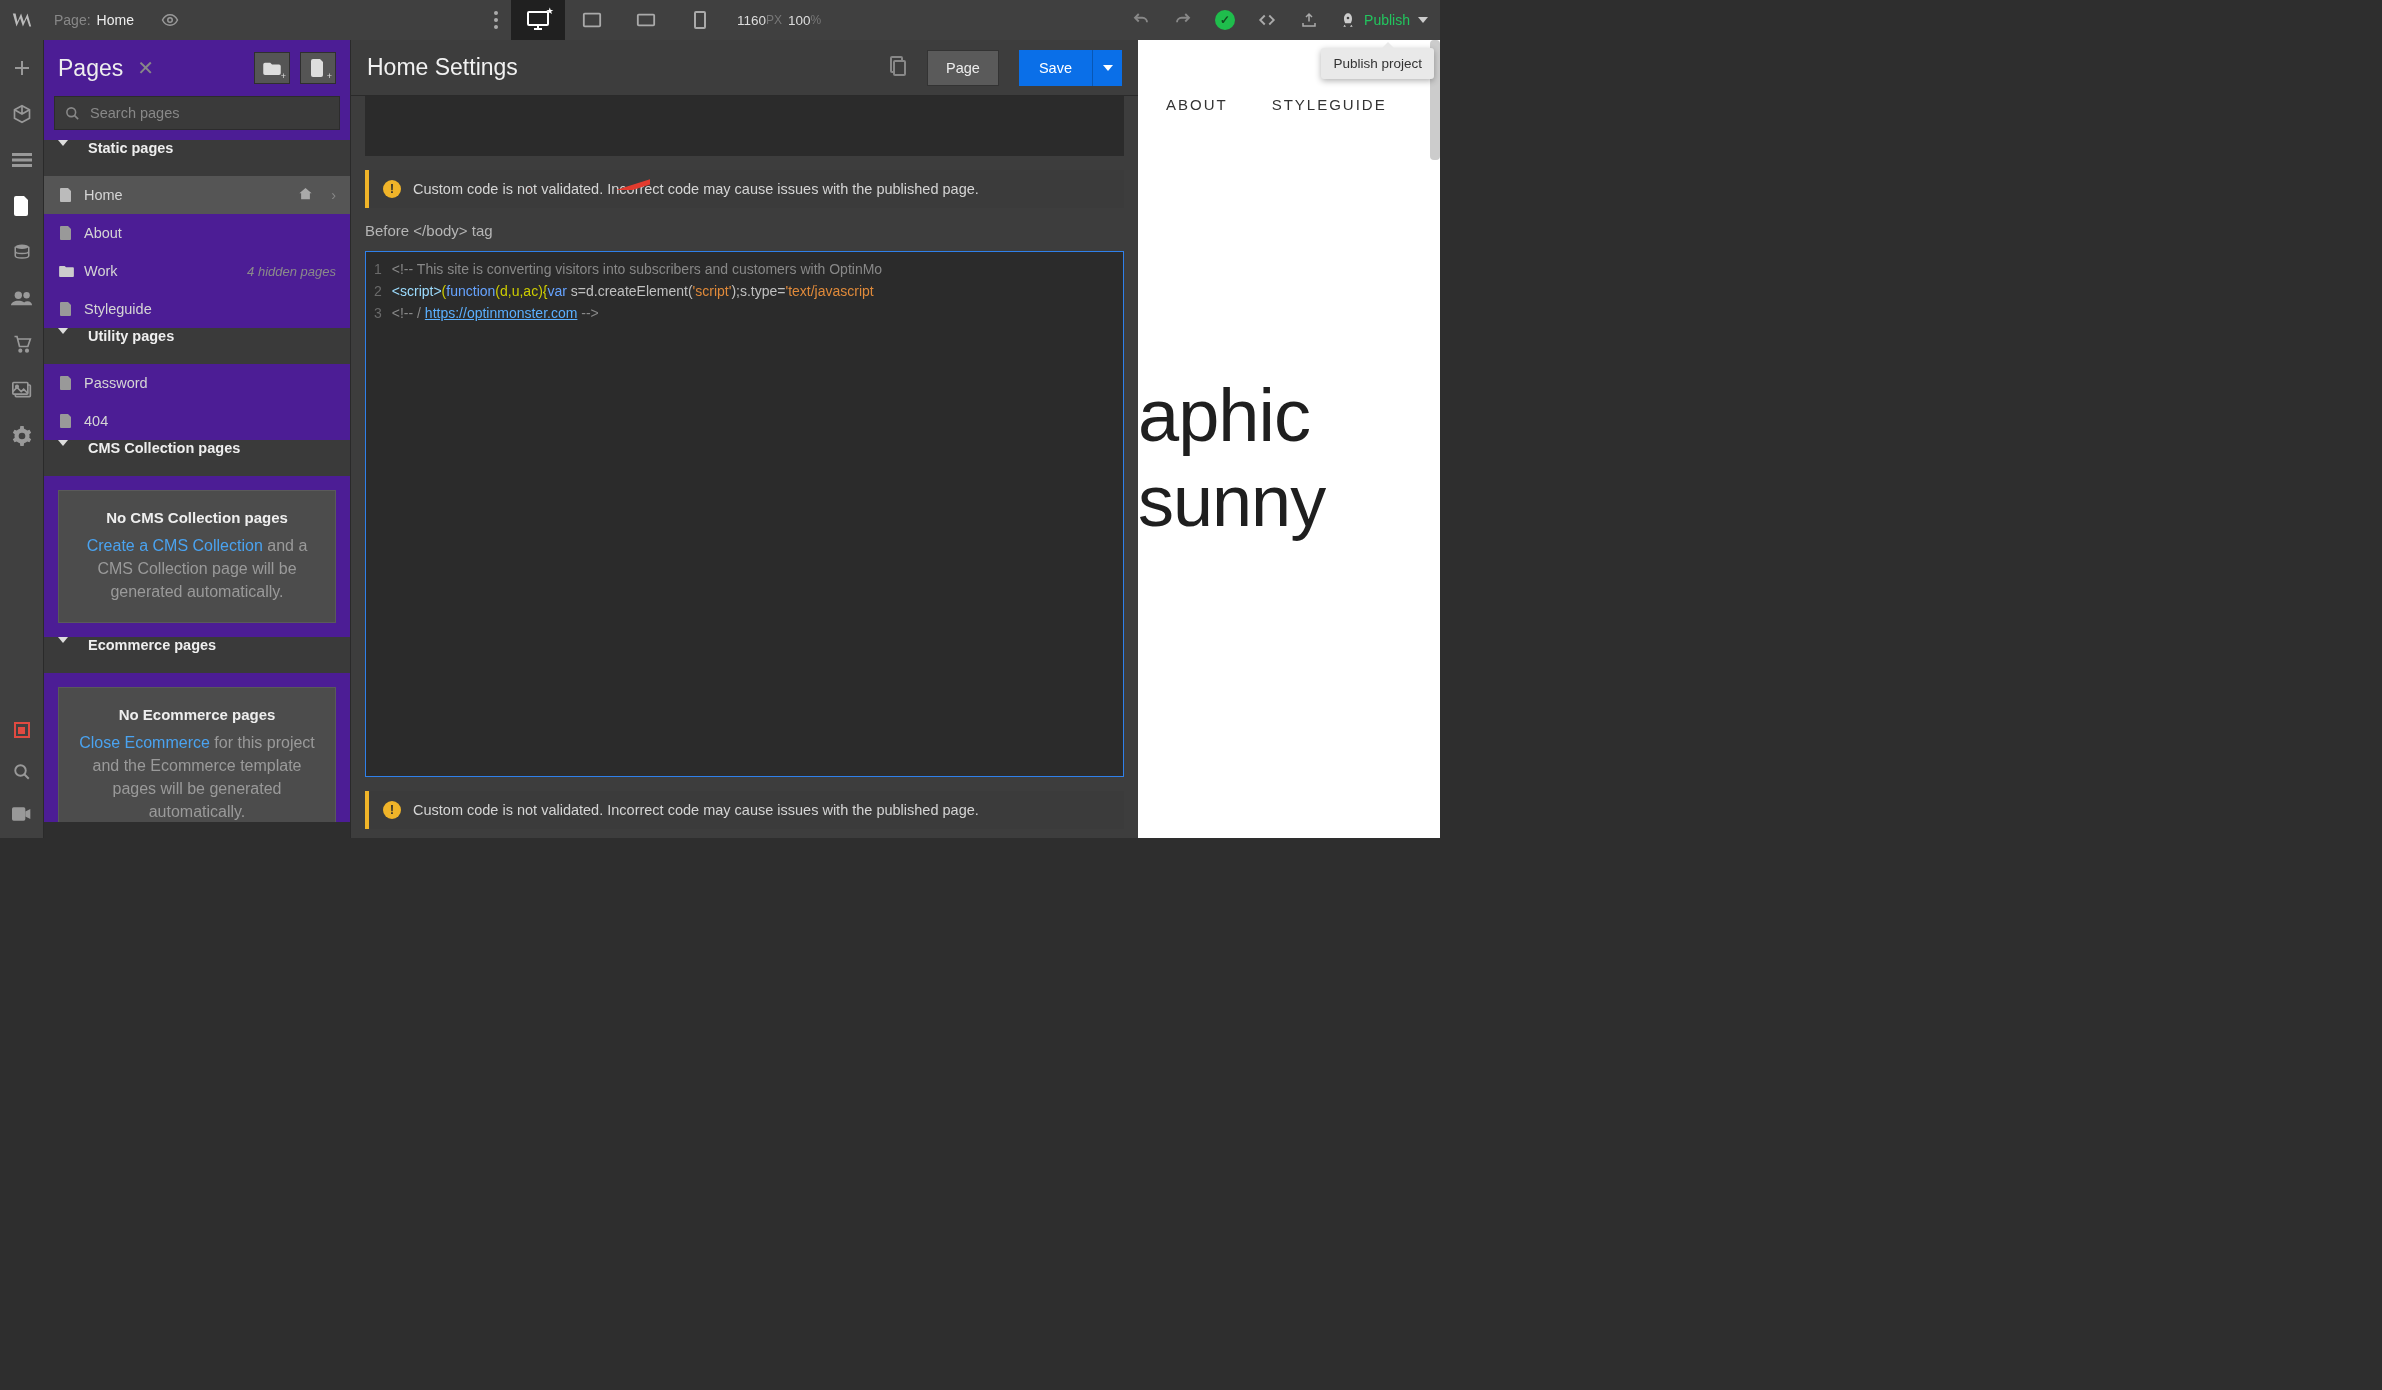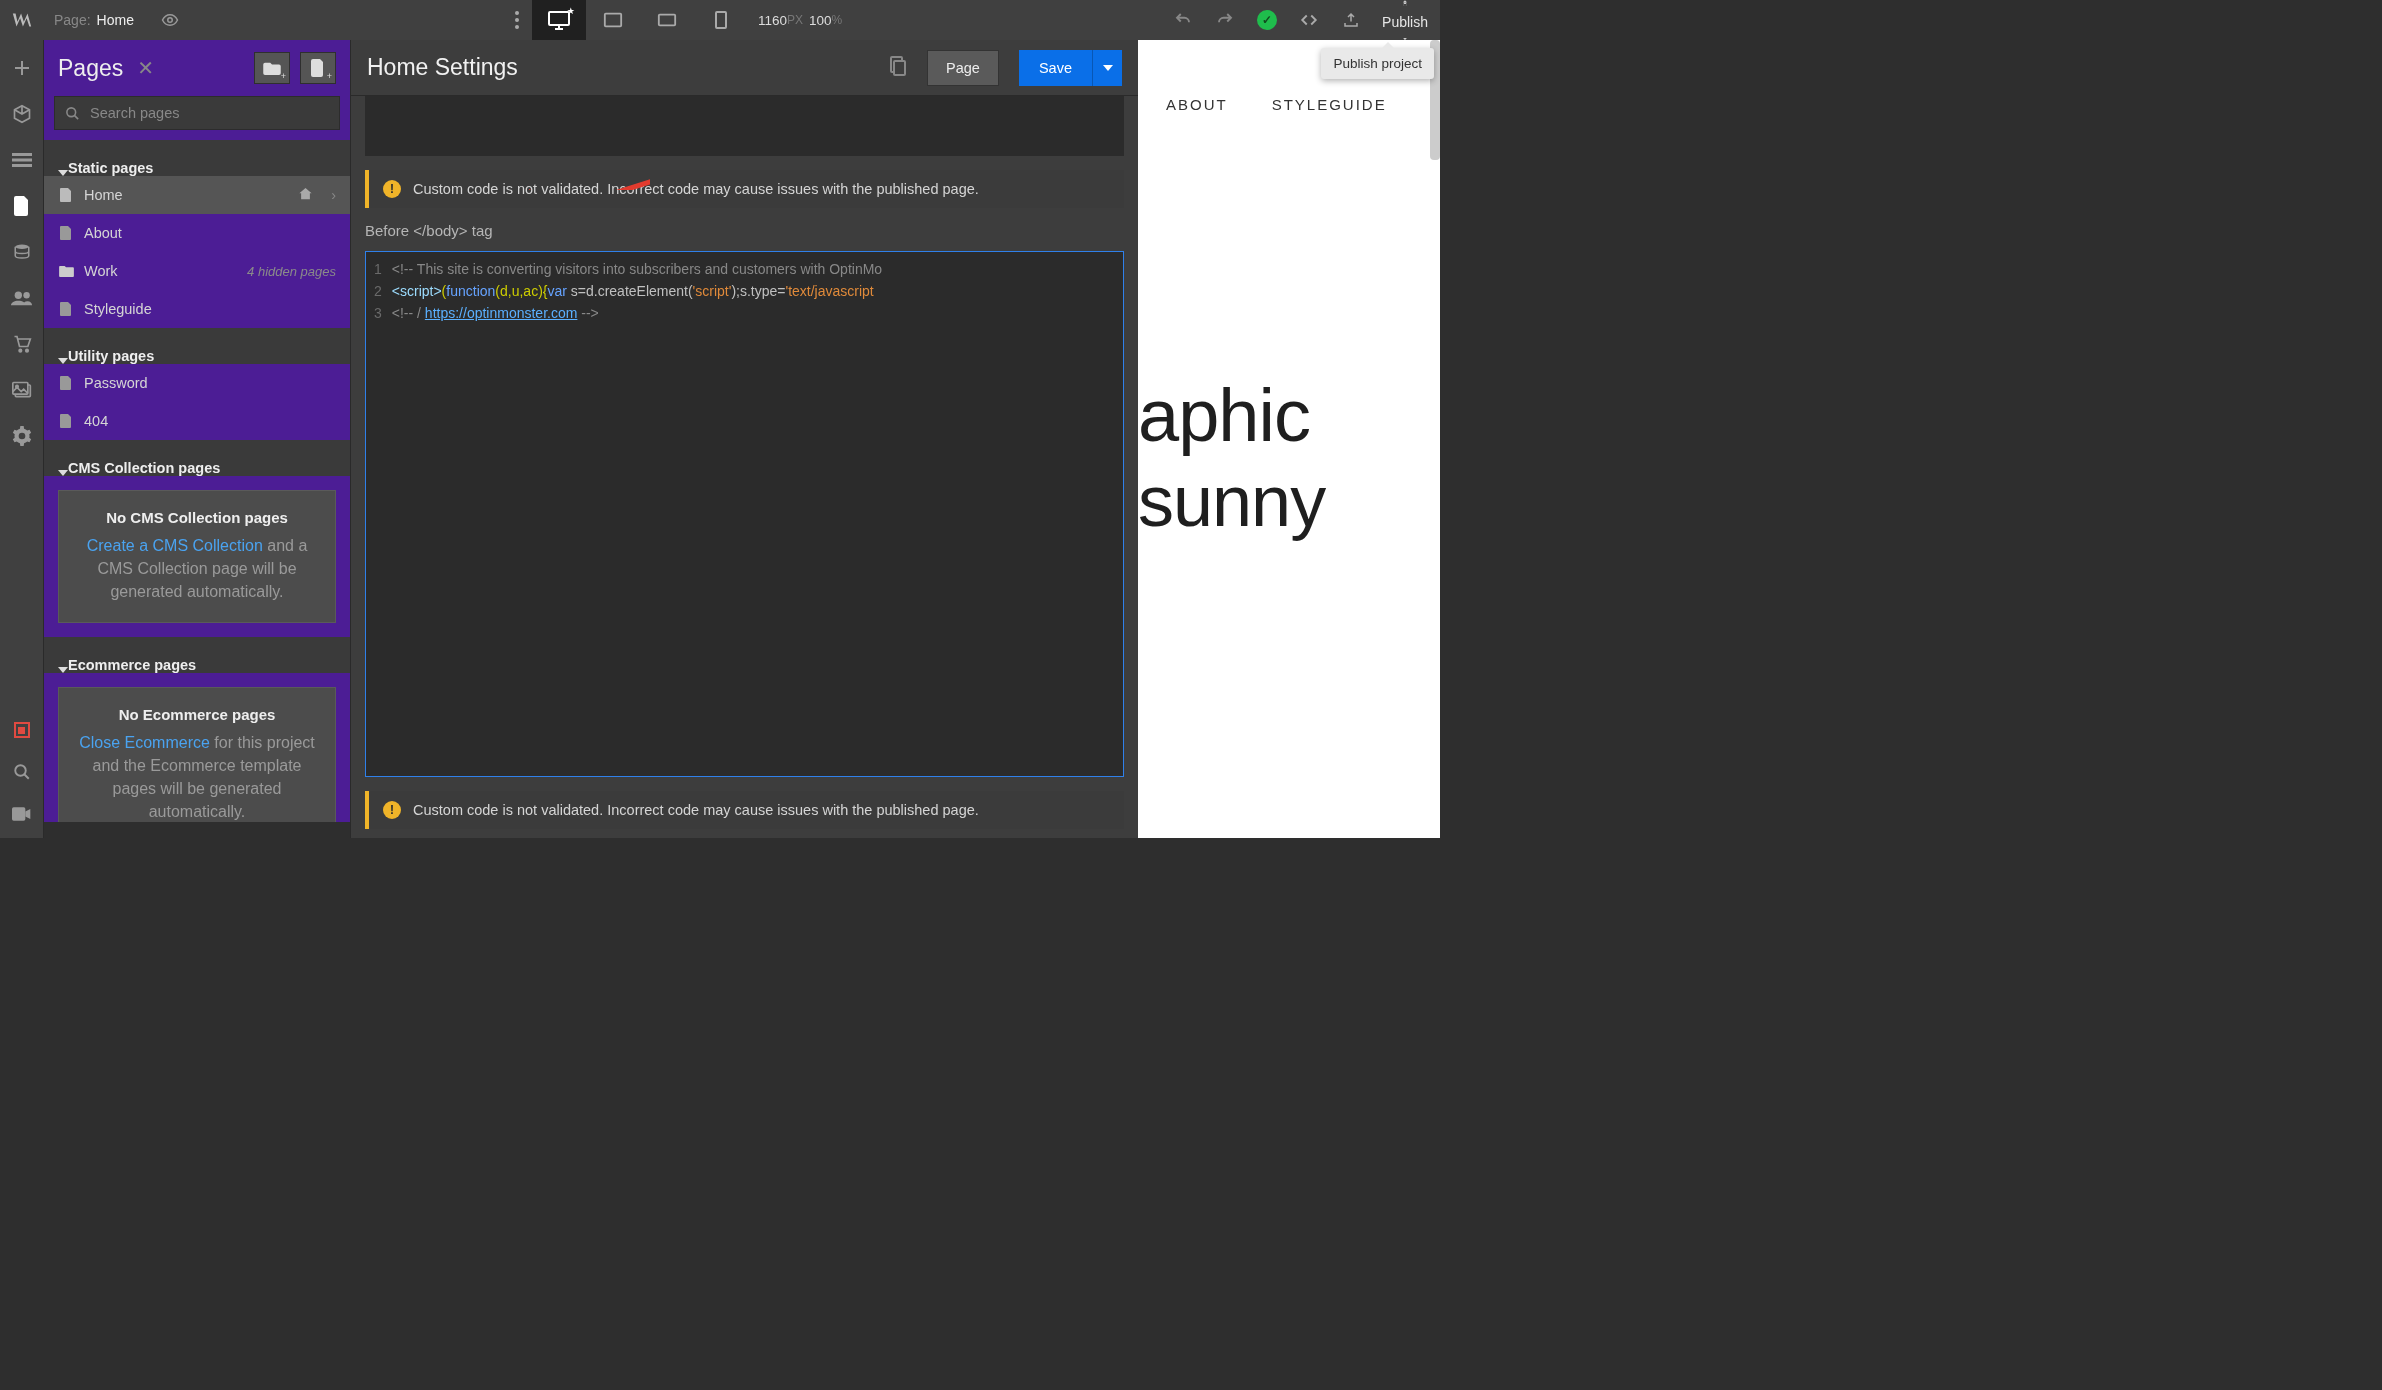--- a/index.html
+++ b/index.html
@@ -14,21 +14,21 @@
 .tb-sep { flex:1; }
 .tb-kebab { width:30px; display:flex; align-items:center; justify-content:center; color:#aaa; height:40px; }
 .tb-view { width:54px; height:40px; display:flex; align-items:center; justify-content:center; color:#bbb; position:relative; }
 .tb-view.active { background:#202020; color:#fff;}
 .tb-star { position:absolute; top:6px; right:11px; font-size:9px; color:#fff; }
 .tb-size { padding:0 10px; font-size:13.5px; color:#ddd; white-space:nowrap; display:flex; align-items:center; }
 .tb-size .unit { color:#777; font-size:12px; }
 .tb-right-icons { display:flex; align-items:center; height:40px; }
 .tb-right-icons > div { width:42px; height:40px; display:flex; align-items:center; justify-content:center; color:#aaa; }
 .tb-check { background:#1fbd4c; border-radius:50%; width:20px; height:20px; display:flex; align-items:center; justify-content:center; color:#114a1f; font-size:12px; font-weight:bold;}
-.publish-btn { padding:0 12px 0 10px; height:40px; display:flex; align-items:center; gap:8px; color:#e5e5e5; font-size:14px; cursor:pointer;flex-direction:column; }
+.publish-btn { padding:0 12px 0 10px; height:40px; display:flex; align-items:center; gap:8px; color:#22c55e; font-size:14px; cursor:pointer; }
 .publish-btn svg.rocket { width:16px; height:16px; }
 .tooltip-pub { position:absolute; top:48px; right:6px; background:#e9e9e9; color:#333; font-size:13.5px; padding:8px 12px; border-radius:3px; box-shadow:0 2px 6px rgba(0,0,0,.3); z-index:20; }
 .tooltip-pub::before { content:""; position:absolute; top:-6px; right:40px; border:6px solid transparent; border-bottom-color:#e9e9e9; border-top:none; }
 
 
 .rail { position:absolute; left:0; top:40px; bottom:0; width:44px; background:#404040; display:flex; flex-direction:column; align-items:center; padding-top:16px; gap:22px; z-index:2; border-right:1px solid #2a2a2a;}
 .rail-item { width:24px; height:24px; color:#888; display:flex; align-items:center; justify-content:center; cursor:pointer; }
 .rail-item.active { color:#fff; }
 .rail-bottom { margin-top:auto; padding-bottom:12px; display:flex; flex-direction:column; gap:18px; }
 .rail-rec { width:16px; height:16px; border:2px solid #e04a41; display:flex; align-items:center; justify-content:center;}
@@ -40,21 +40,21 @@
 .pages-header h2 { color:#eee; font-size:23px; font-weight:400; display:flex; align-items:center; gap:14px;}
 .pages-header .close-x { color:#888; font-size:20px; cursor:pointer; }
 .pages-header-actions { display:flex; gap:10px; }
 .ph-btn { width:36px; height:32px; border:1px solid #2f2f2f; background:#555; display:flex; align-items:center; justify-content:center; color:#ddd; cursor:pointer; position:relative;}
 .ph-btn .plus-mini { position:absolute; right:3px; bottom:2px; font-size:9px; }
 .search-wrap { padding:0 10px 10px 10px; }
 .search-box { background:#3a3a3a; border:1px solid #2c2c2c; height:34px; display:flex; align-items:center; padding:0 10px; gap:10px; color:#888; }
 .search-box input { background:none; border:none; outline:none; color:#ccc; font-size:14.5px; flex:1; }
 .search-box input::placeholder { color:#888; }
 
-.section-hdr { height:36px; background:#3a3a3a; display:flex; align-items:flex-end; padding:0 14px; color:#eee; font-size:14.5px; font-weight:600; gap:0; cursor:pointer;}
+.section-hdr { height:36px; background:#3a3a3a; display:flex; align-items:flex-start; padding:0 14px; color:#eee; font-size:14.5px; font-weight:600; gap:20px; cursor:pointer;}
 .caret { width:0;height:0;border-left:5px solid transparent;border-right:5px solid transparent;border-top:6px solid #ddd; }
 .page-item { height:38px; display:flex; align-items:center; padding:0 14px 0 14px; gap:10px; color:#d5d5d5; font-size:14.5px; cursor:pointer; }
 .page-item .pi-icon { color:#999; width:16px; display:flex; justify-content:center;}
 .page-item.active { background:#555; }
 .page-item .spacer { flex:1; }
 .page-item .badge-txt { color:#8a8a8a; font-style:italic; font-size:13px; }
 .page-item .home-icon { color:#999; }
 .page-item .chev { color:#888; }
 .empty-box { margin:14px; padding:18px 14px; background:#4c4c4c; border:1px solid #5a5a5a; text-align:center; }
 .empty-box .ttl { color:#eee; font-size:15px; font-weight:600; margin-bottom:8px; }

